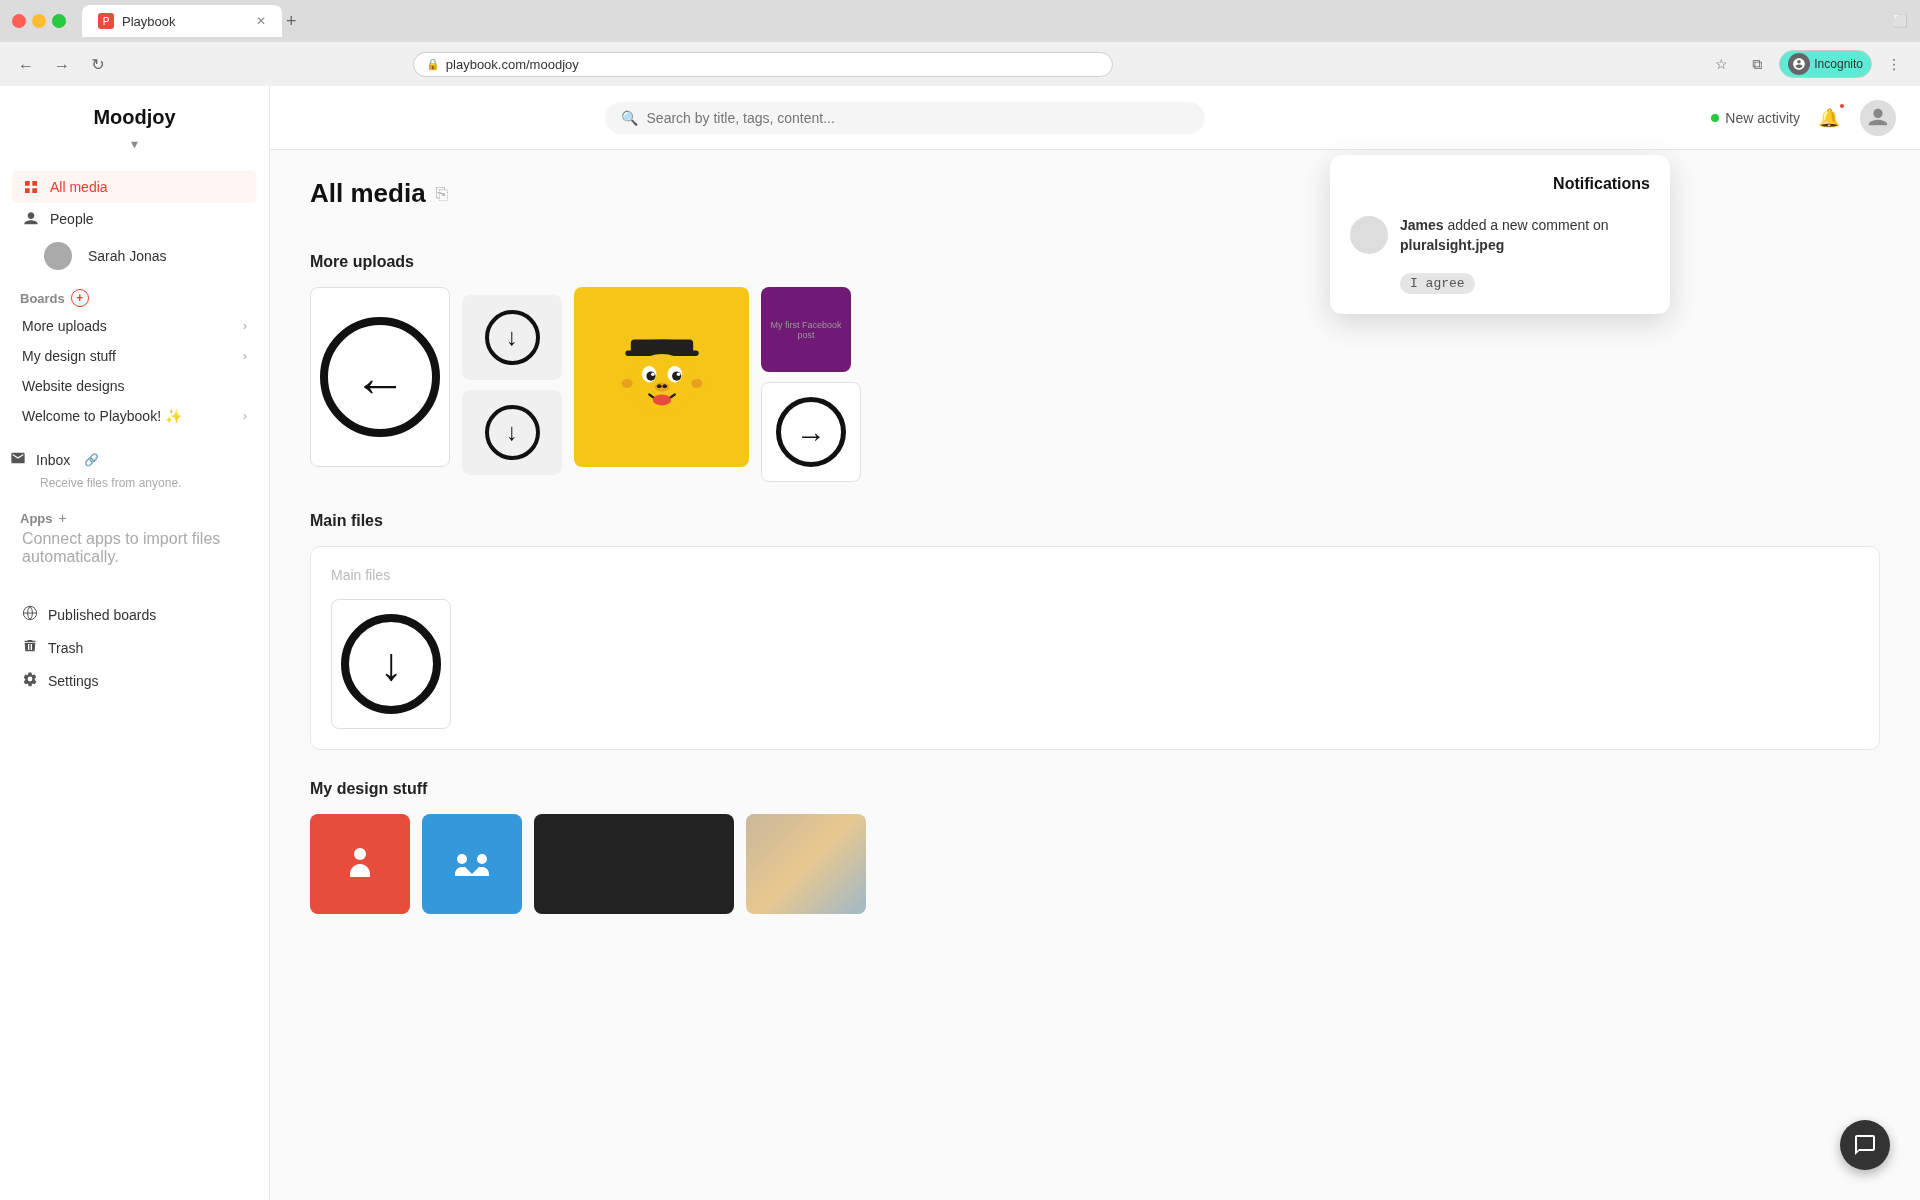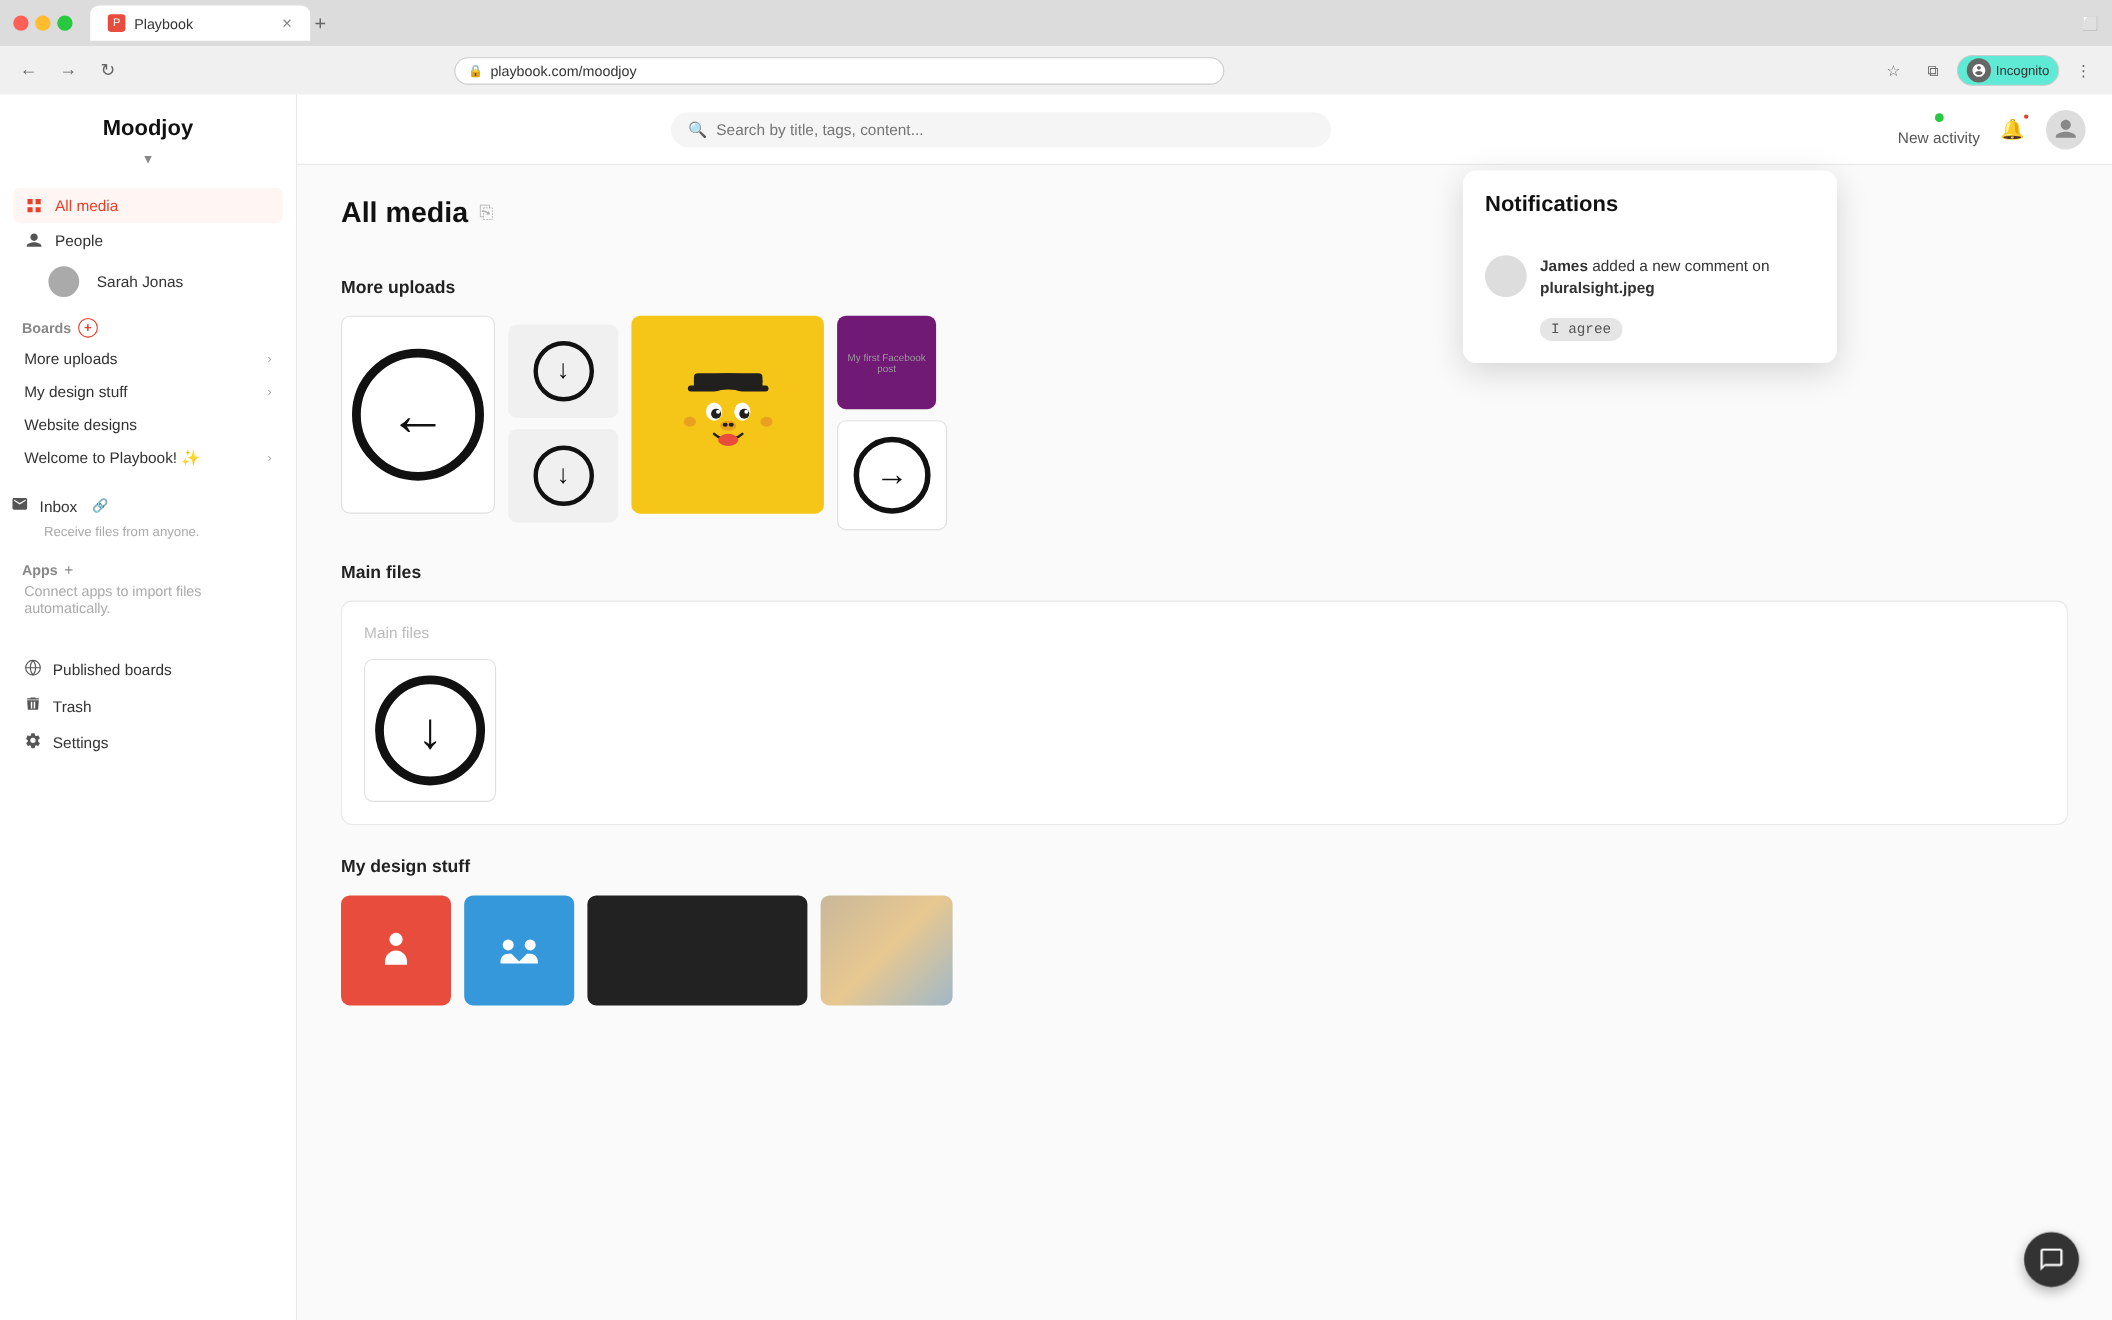--- a/index.html
+++ b/index.html
@@ -41,21 +41,21 @@
     .sidebar-section { padding: 12px 20px 4px; font-size: 13px; font-weight: 600; color: #888; display: flex; align-items: center; gap: 6px; }
     .sidebar-section .add-btn { width: 18px; height: 18px; border-radius: 50%; border: 1.5px solid #e8402a; color: #e8402a; display: flex; align-items: center; justify-content: center; font-size: 12px; cursor: pointer; }
 
     .board-item { display: flex; align-items: center; padding: 7px 10px; border-radius: 6px; cursor: pointer; font-size: 14px; color: #333; margin: 0 12px; }
     .board-item .chevron { margin-left: auto; color: #aaa; font-size: 12px; }
     .inbox-item { display: flex; align-items: center; gap: 10px; padding: 7px 10px; cursor: pointer; font-size: 14px; color: #333; border-radius: 6px; }
     .inbox-desc { font-size: 12px; color: #aaa; padding: 0 10px 8px 40px; }
 
     .apps-section { padding: 12px 20px 4px; font-size: 13px; font-weight: 600; color: #888; display: flex; align-items: center; gap: 6px; }
     .apps-section .add-btn { color: #888; font-size: 14px; cursor: pointer; }
-    .apps-desc { font-size: 13px; color: #aaa; padding: 0 22px 8px; }
+    .apps-desc { font-size: 16px; color: #aaa; padding: 0 22px 8px; }
 
     .sidebar-footer { padding: 8px 12px; }
     .footer-item { display: flex; align-items: center; gap: 10px; padding: 7px 10px; border-radius: 6px; cursor: pointer; font-size: 14px; color: #333; }
 
     
     .main { flex: 1; overflow-y: auto; background: #fafafa; position: relative; }
     .main-header { padding: 28px 40px 20px; }
     .page-title-row { display: flex; align-items: center; gap: 10px; margin-bottom: 24px; }
     .page-title { font-size: 26px; font-weight: 700; color: #111; }
     .copy-icon { color: #aaa; cursor: pointer; font-size: 16px; }
@@ -75,35 +75,35 @@
     .circle-arrow-lg { width: 120px; height: 120px; border-radius: 50%; border: 8px solid #111; display: flex; align-items: center; justify-content: center; font-size: 54px; color: #111; }
     .circle-arrow-sm { width: 55px; height: 55px; border-radius: 50%; border: 4px solid #111; display: flex; align-items: center; justify-content: center; font-size: 24px; color: #111; }
     .circle-arrow-md { width: 70px; height: 70px; border-radius: 50%; border: 5px solid #111; display: flex; align-items: center; justify-content: center; font-size: 30px; color: #111; }
 
     .thumb-col { display: flex; flex-direction: column; gap: 10px; justify-content: center; }
     .inner-section { background: white; border-radius: 10px; padding: 20px; border: 1px solid #e8e8e8; }
     .inner-section-label { font-size: 14px; color: #bbb; margin-bottom: 16px; font-weight: 500; }
 
     
     .notification-popup { position: fixed; top: 155px; right: 250px; width: 340px; background: white; border-radius: 12px; box-shadow: 0 8px 30px rgba(0,0,0,0.15); padding: 20px; z-index: 1000; }
-    .notif-title { font-size: 20px; font-weight: 700; color: #111; margin-bottom: 34px; }
+    .notif-title { font-size: 16px; font-weight: 700; color: #111; margin-bottom: 23px; text-align: right; }
     .notif-item { display: flex; gap: 12px; align-items: flex-start; }
     .notif-avatar { width: 38px; height: 38px; border-radius: 50%; background: #ddd; flex-shrink: 0; }
     .notif-text { font-size: 14px; color: #333; line-height: 1.4; }
     .notif-text strong { font-weight: 600; }
     .notif-reaction { display: inline-block; margin-top: 18px; background: #e5e5e5; border-radius: 12px; padding: 3px 10px; font-size: 13px; color: #555; cursor: pointer; font-family: Liberation Mono, monospace; }
 
     
     .app-header { height: 64px; background: white; border-bottom: 1px solid #e8e8e8; display: flex; align-items: center; padding: 0 24px; gap: 16px; position: sticky; top: 0; z-index: 100; }
     .search-bar { flex: 1; max-width: 600px; background: #f5f5f5; border-radius: 20px; display: flex; align-items: center; gap: 8px; padding: 8px 16px; margin: 0 auto; }
     .search-bar input { background: none; border: none; outline: none; font-size: 14px; color: #555; width: 100%; }
     .search-icon { color: #aaa; font-size: 14px; }
 
     .header-right { display: flex; align-items: center; gap: 12px; margin-left: auto; }
-    .new-activity-btn { display: flex; align-items: center; gap: 6px; font-size: 14px; color: #555; cursor: pointer; flex-direction: column; }
+    .new-activity-btn { display: flex; align-items: center; gap: 6px; font-size: 14px; color: #555; cursor: pointer; }
     .activity-dot { width: 8px; height: 8px; border-radius: 50%; background: #28c840; }
     .notif-btn { width: 36px; height: 36px; border-radius: 50%; background: none; border: none; cursor: pointer; display: flex; align-items: center; justify-content: center; font-size: 18px; color: #555; position: relative; }
     .notif-badge { position: absolute; top: 2px; right: 2px; width: 8px; height: 8px; border-radius: 50%; background: #e8402a; border: 2px solid white; }
     .user-avatar { width: 36px; height: 36px; border-radius: 50%; background: #ddd; cursor: pointer; display: flex; align-items: center; justify-content: center; font-size: 14px; }
 
     .chat-btn { position: fixed; bottom: 30px; right: 30px; width: 50px; height: 50px; border-radius: 50%; background: #333; display: flex; align-items: center; justify-content: center; cursor: pointer; color: white; font-size: 20px; box-shadow: 0 4px 12px rgba(0,0,0,0.3); }
 
     
     .design-grid { display: flex; gap: 12px; flex-wrap: wrap; margin-top: 8px; }
     .design-red { width: 100px; height: 100px; background: #e74c3c; border-radius: 8px; display: flex; align-items: center; justify-content: center; }

